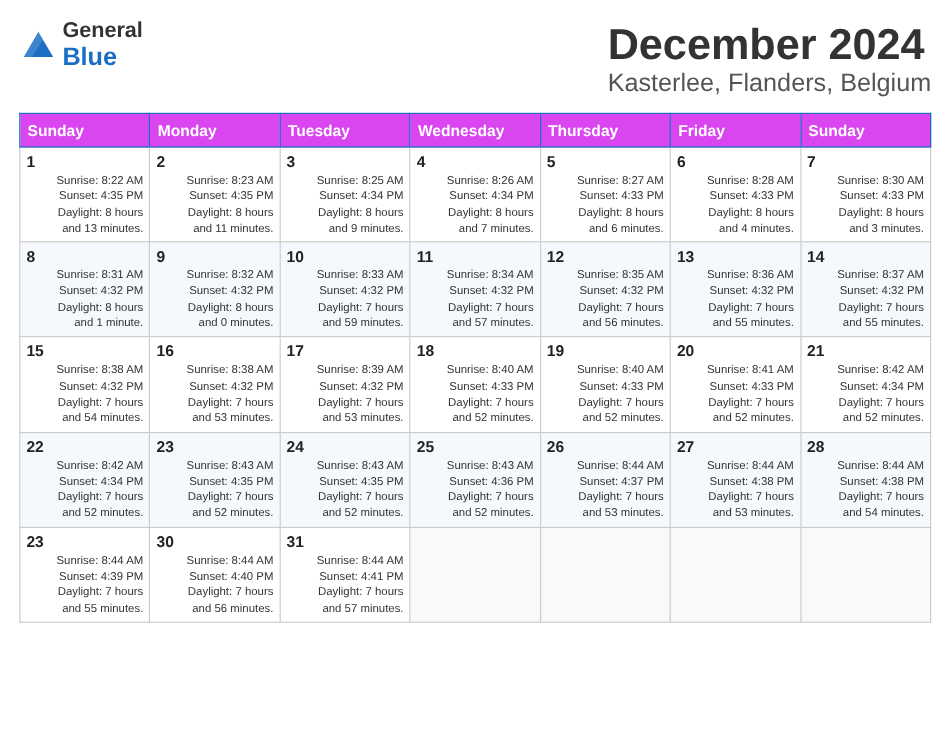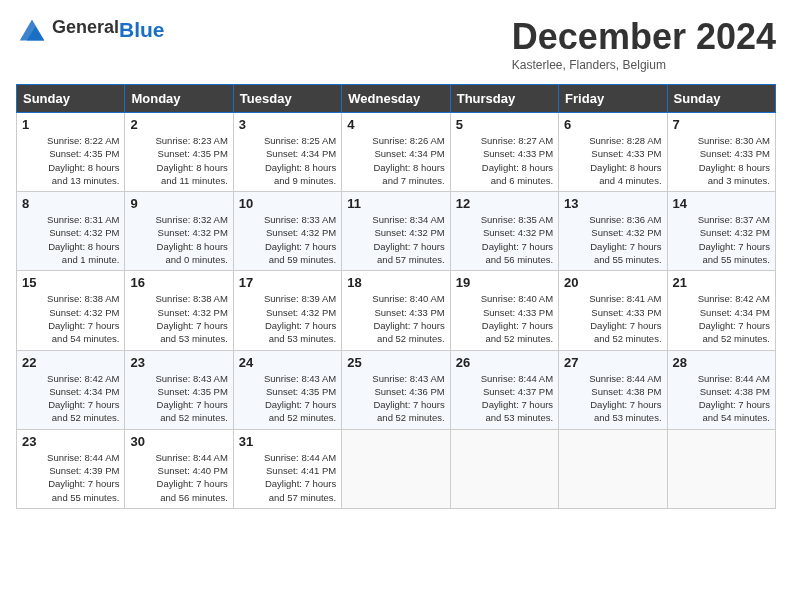--- a/index.html
+++ b/index.html
@@ -16,21 +16,21 @@
       align-items: flex-start;
       margin-bottom: 12px;
     }
     .logo {
       display: flex;
       align-items: center;
       gap: 4px;
     }
     .logo-text {
       display: flex;
-      flex-direction: row;
+      flex-direction: column;
       line-height: 1.1;
     }
     .logo-general {
       font-size: 18px;
       font-weight: bold;
       color: #333;
     }
     .logo-blue {
       font-size: 21px;
       font-weight: bold;
@@ -41,29 +41,29 @@
       height: 28px;
     }
     .title-block {
     }
     .month-title {
       font-size: 36px;
       font-weight: bold;
       color: #333;
     }
     .location {
-      font-size: 12px;
+      font-size: 21px;
       color: #555;
     }
     .calendar {
       width: 100%;
       border-collapse: collapse;
     }
     .calendar th {
-      background: #404040;
+      background: #d946ef;
       color: #fff;
       text-align: left;
       padding: 6px 6px;
       font-size: 13px;
       font-weight: bold;
       border: 1px solid #1a6fc4;
     }
     .calendar td {
       border: 1px solid #ccc;
       vertical-align: top;

